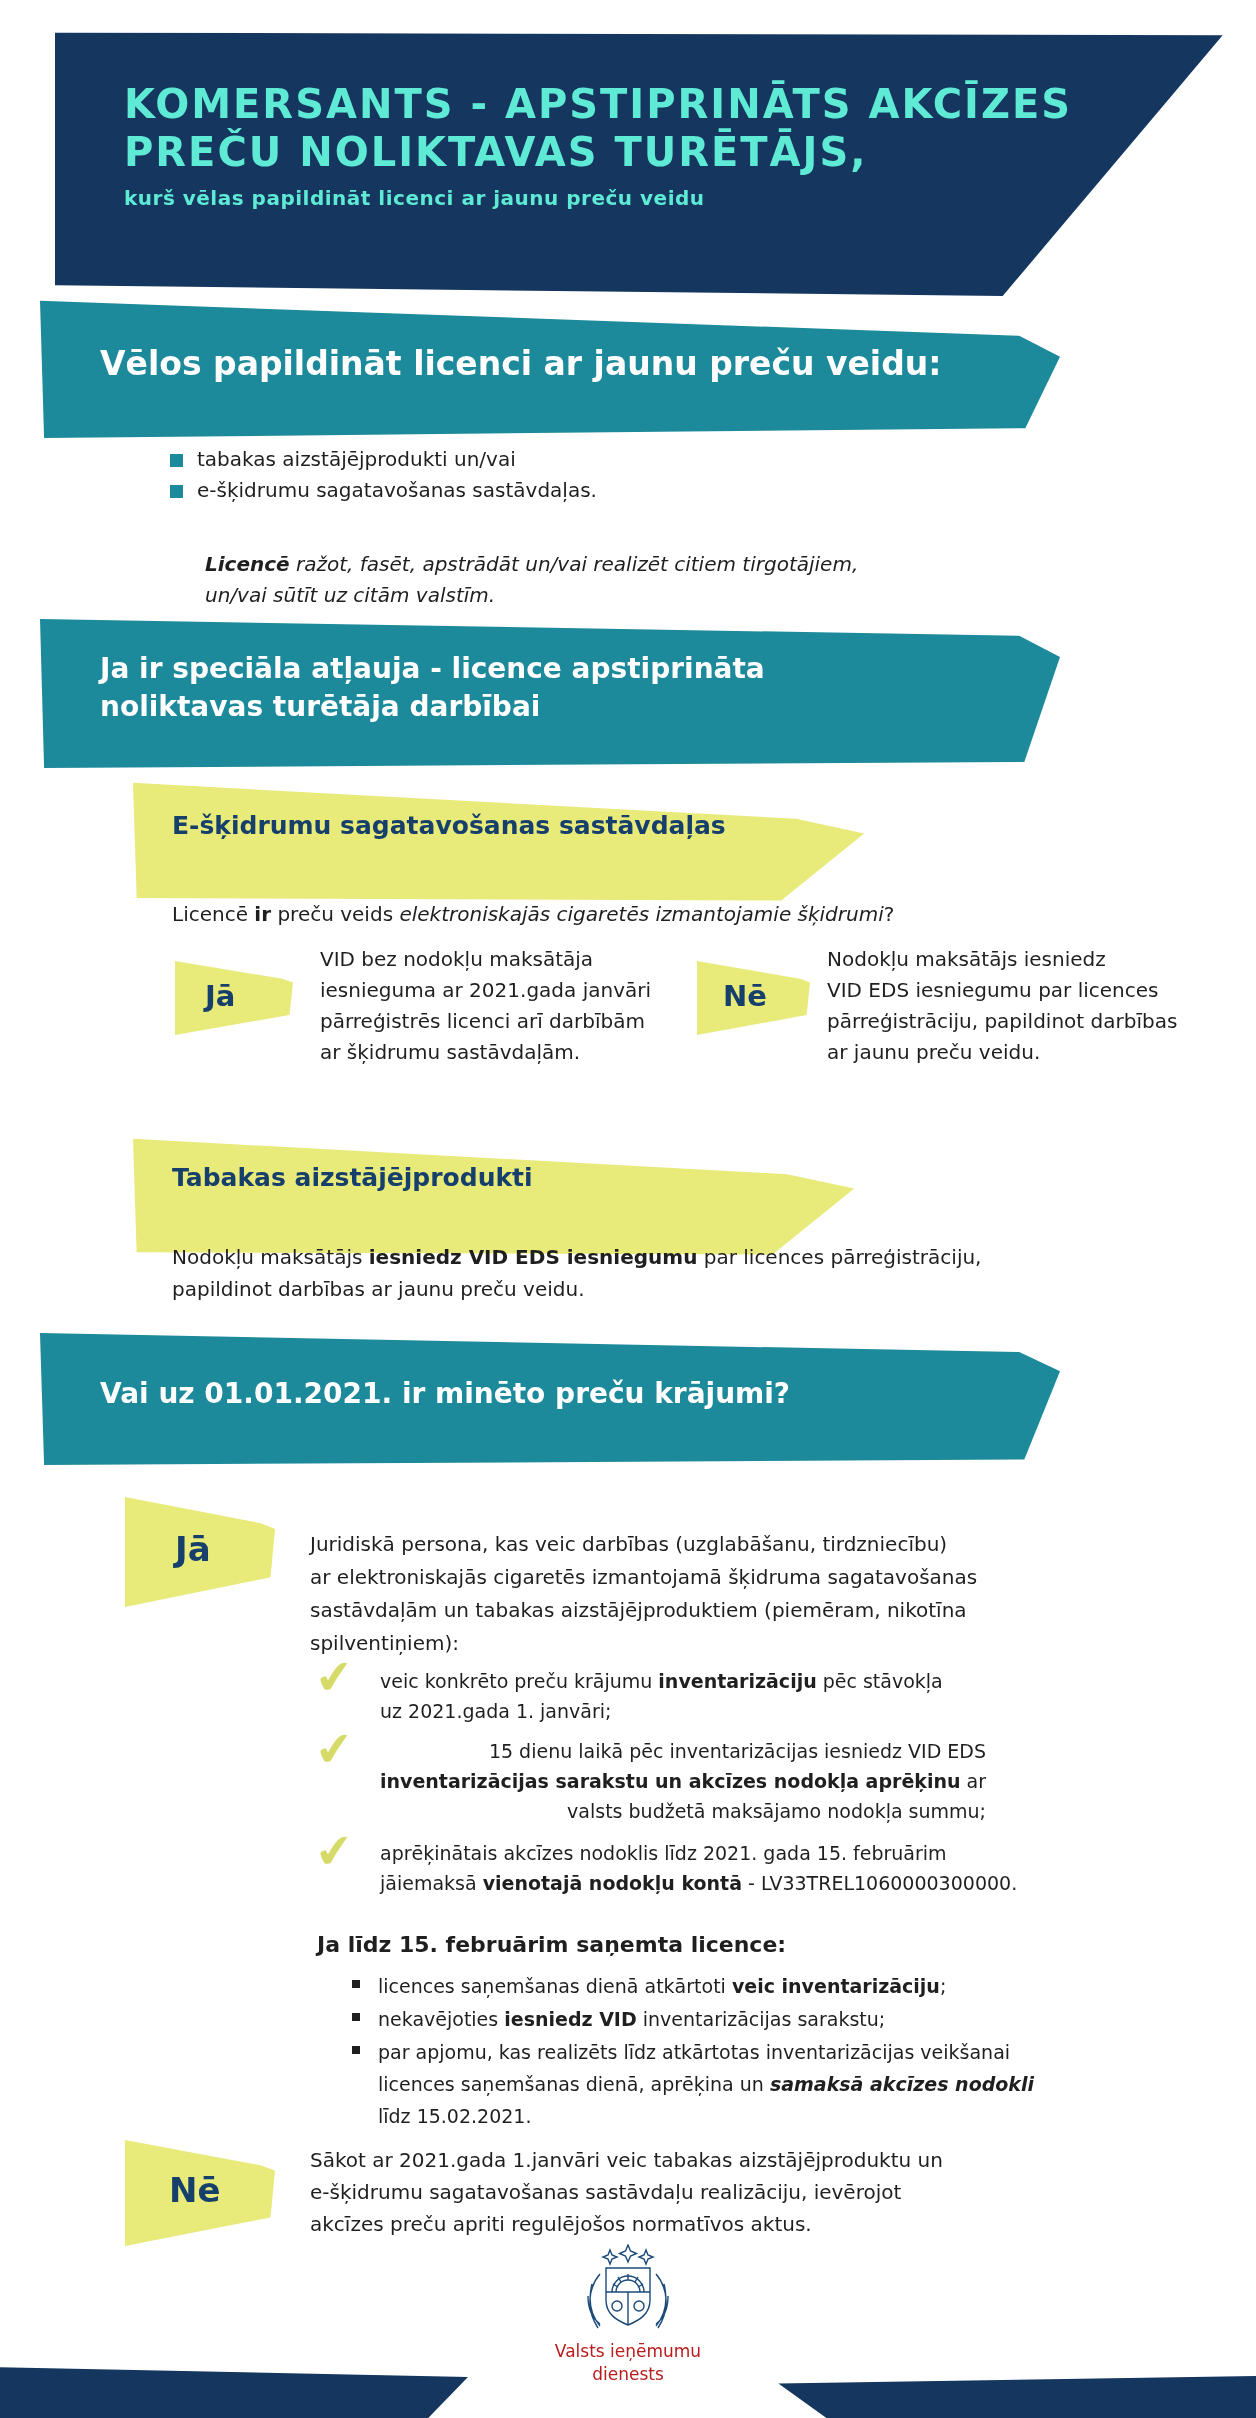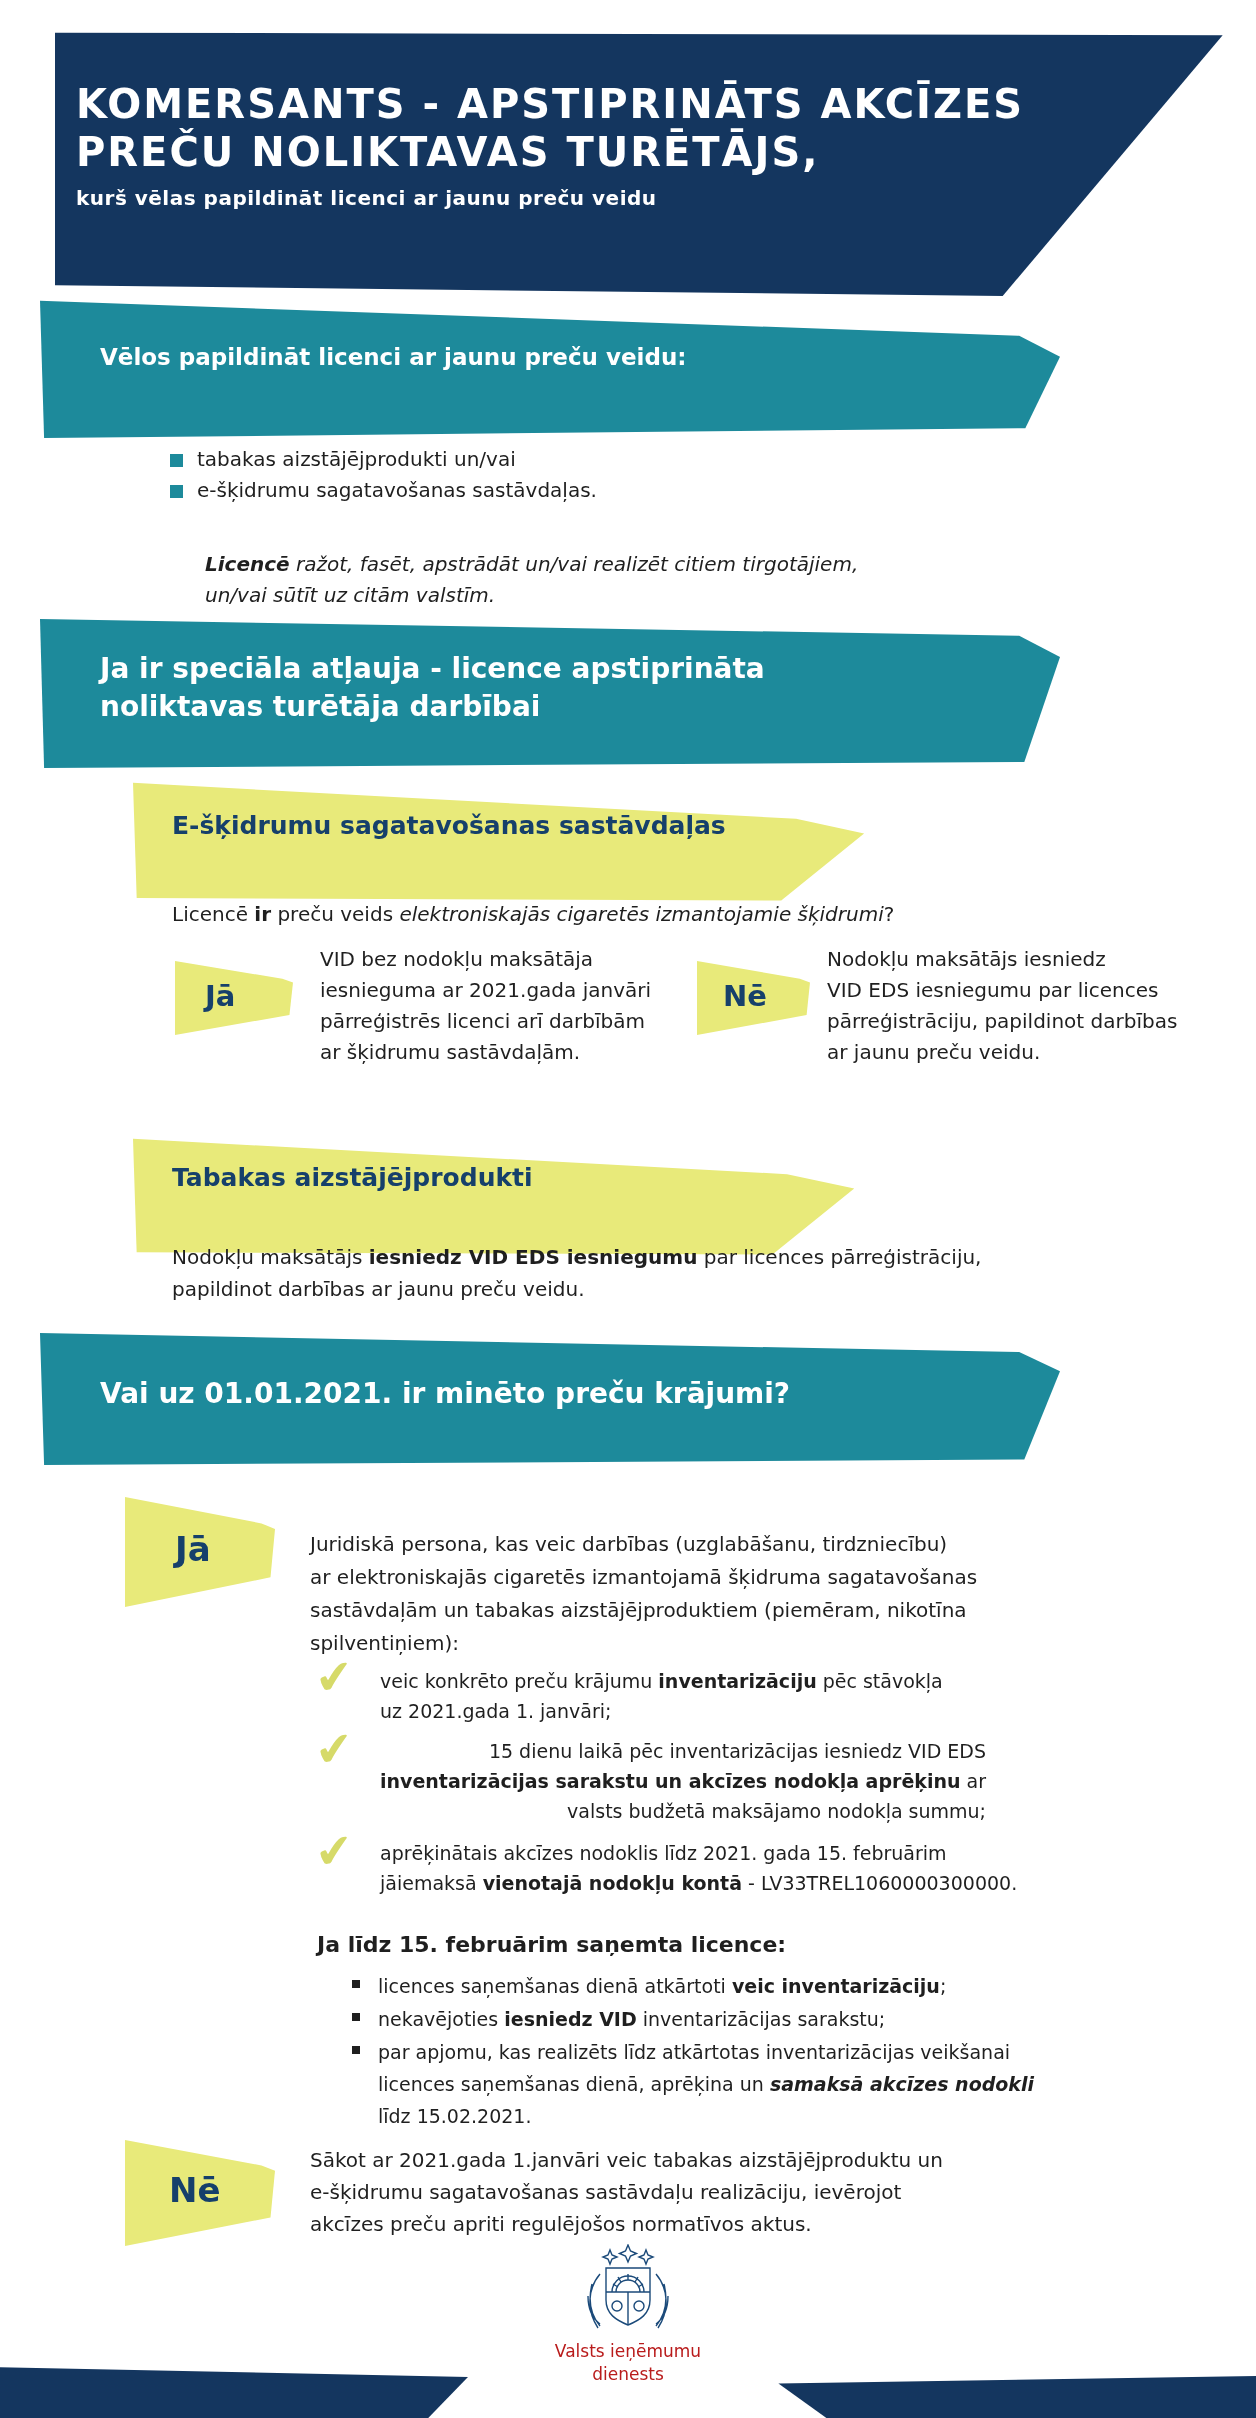--- a/index.html
+++ b/index.html
@@ -9,30 +9,30 @@
     font-family:"DejaVu Sans","Liberation Sans",sans-serif;
     color:#1f1f1f;
   }
   .abs{position:absolute;}
   .pre{white-space:pre-wrap;}
 
   
   .hdr{
     left:55px;top:30px;width:1170px;height:266px;background:#14365f;
     clip-path:polygon(0 1%, 99.8% 2%, 81% 100%, 0 96%);
-    color:#ffffff;box-sizing:border-box;padding:50px 0 0 21px;
+    color:#5eead4;box-sizing:border-box;padding:50px 0 0 69px;
   }
   .hdr .t1{font-size:40px;font-weight:bold;letter-spacing:2px;line-height:48px;}
   .hdr .t2{font-size:20px;font-weight:bold;letter-spacing:0.5px;margin-top:10px;}
   .teal{
     background:#1d8a9b;color:#ffffff;box-sizing:border-box;
   }
   .banner1{left:40px;top:298px;width:1020px;height:140px;
     clip-path:polygon(0 2%, 96% 27%, 100% 42%, 96.6% 93%, 0.4% 100%);
-    padding:46px 0 0 60px;font-size:23px;font-weight:bold;}
+    padding:46px 0 0 60px;font-size:33px;font-weight:bold;}
   .banner2{left:40px;top:616px;width:1020px;height:152px;
     clip-path:polygon(0 2%, 96% 13%, 100% 27%, 96.5% 96%, 0.4% 100%);
     padding:34px 0 0 60px;font-size:28px;font-weight:bold;line-height:38px;}
   .banner3{left:40px;top:1329px;width:1020px;height:136px;
     clip-path:polygon(0 3%, 96% 17%, 100% 31%, 96.5% 96%, 0.4% 100%);
     padding:48px 0 0 60px;font-size:28px;font-weight:bold;}
   .yellow-banner{
     background:#e8ea7a;color:#16406b;box-sizing:border-box;
     clip-path:polygon(0 1.5%, 89.6% 31%, 98.8% 43%, 87.6% 98%, 0.5% 96%);
     font-weight:bold;font-size:25px;

